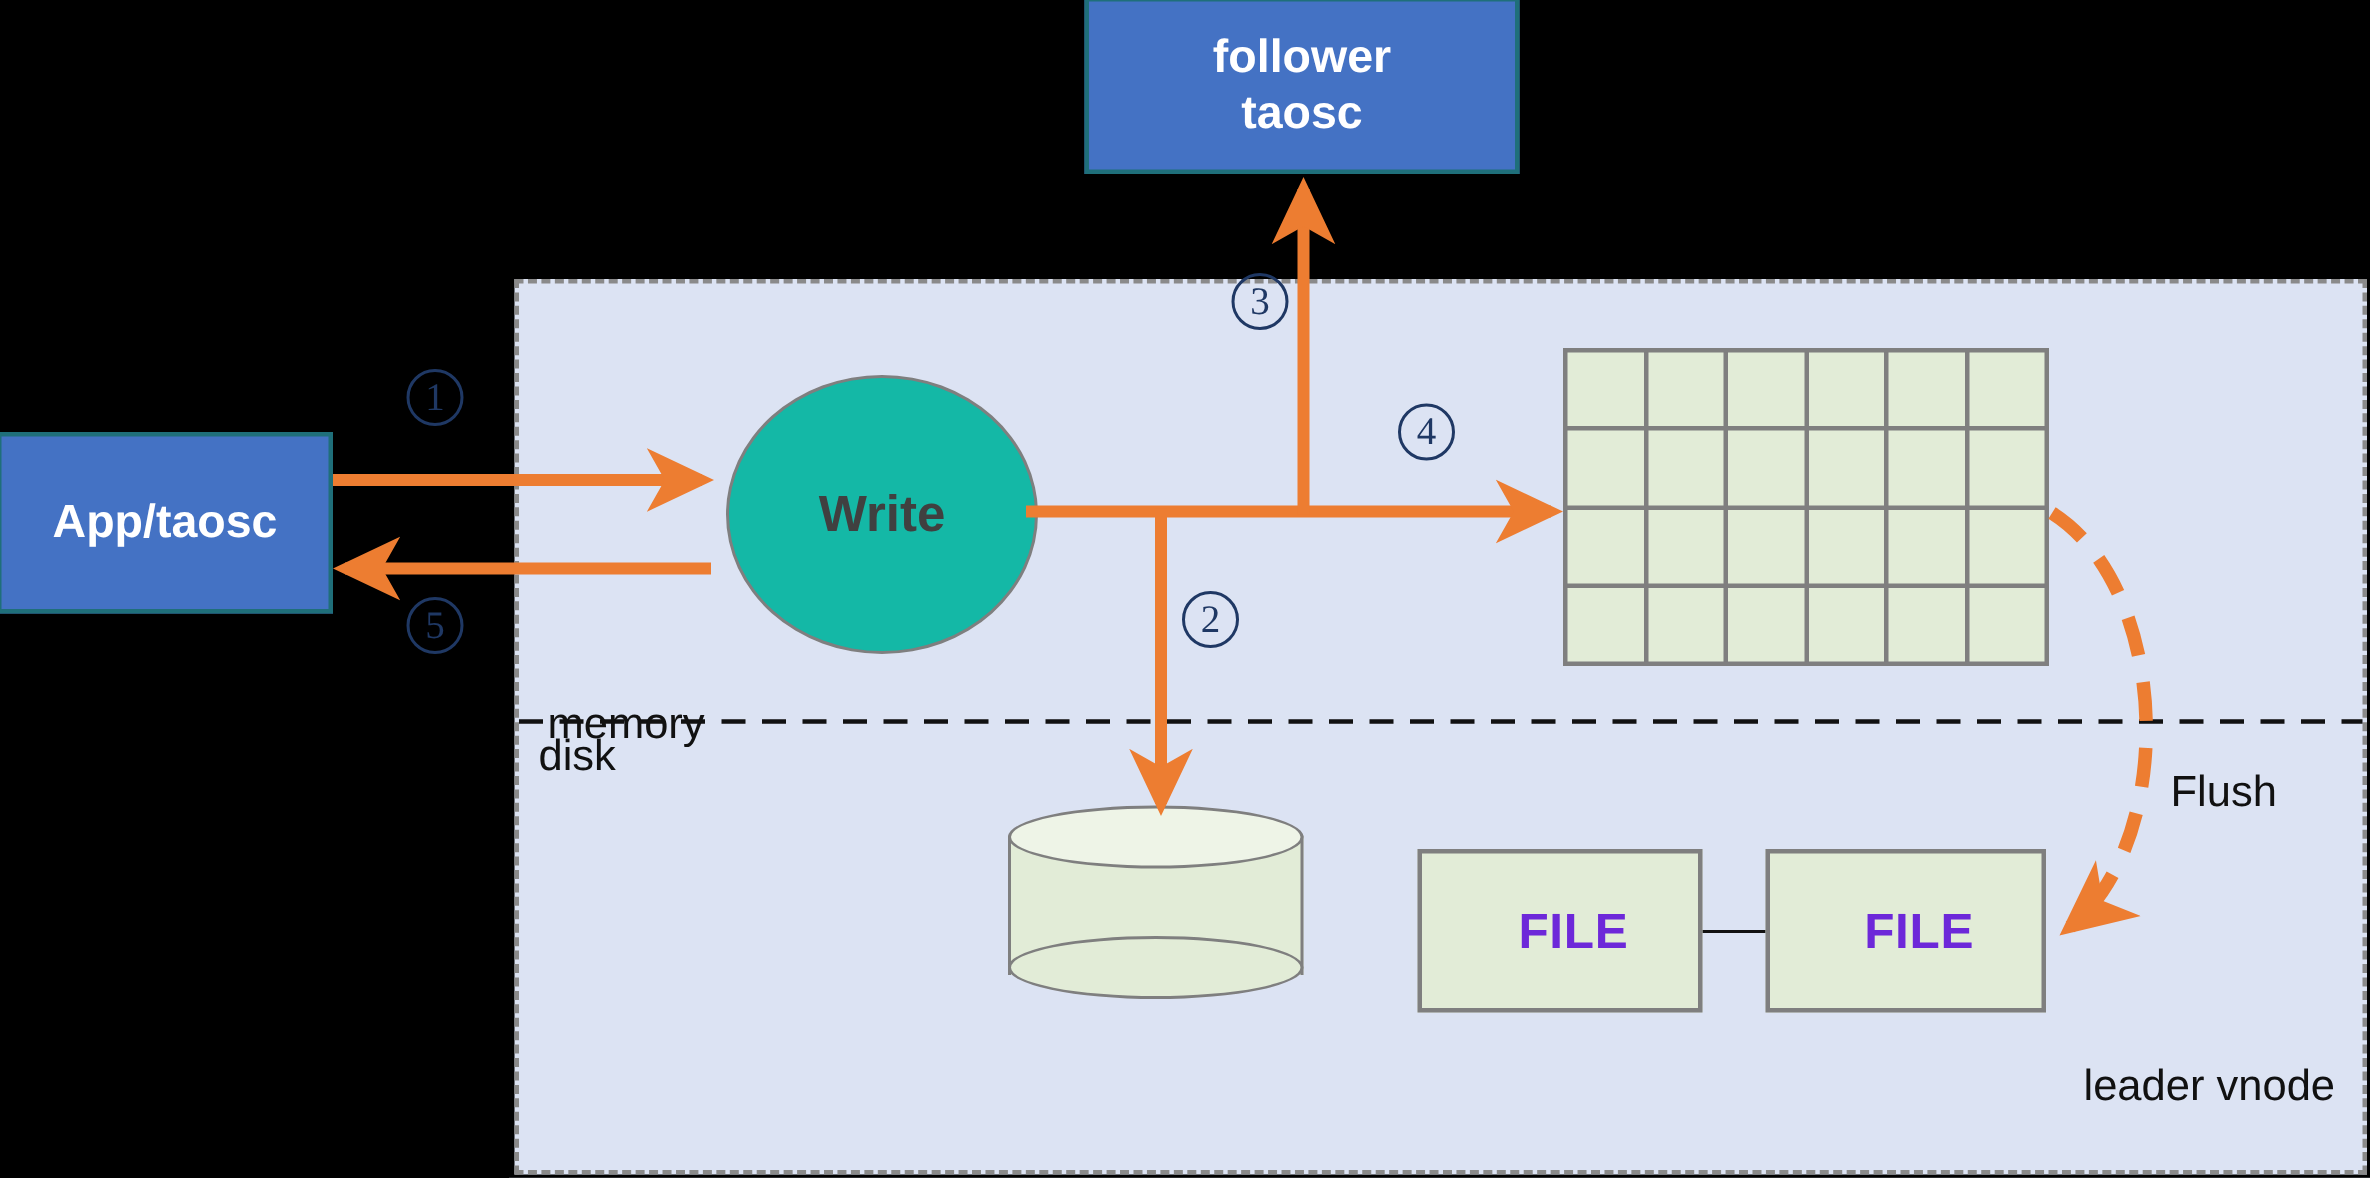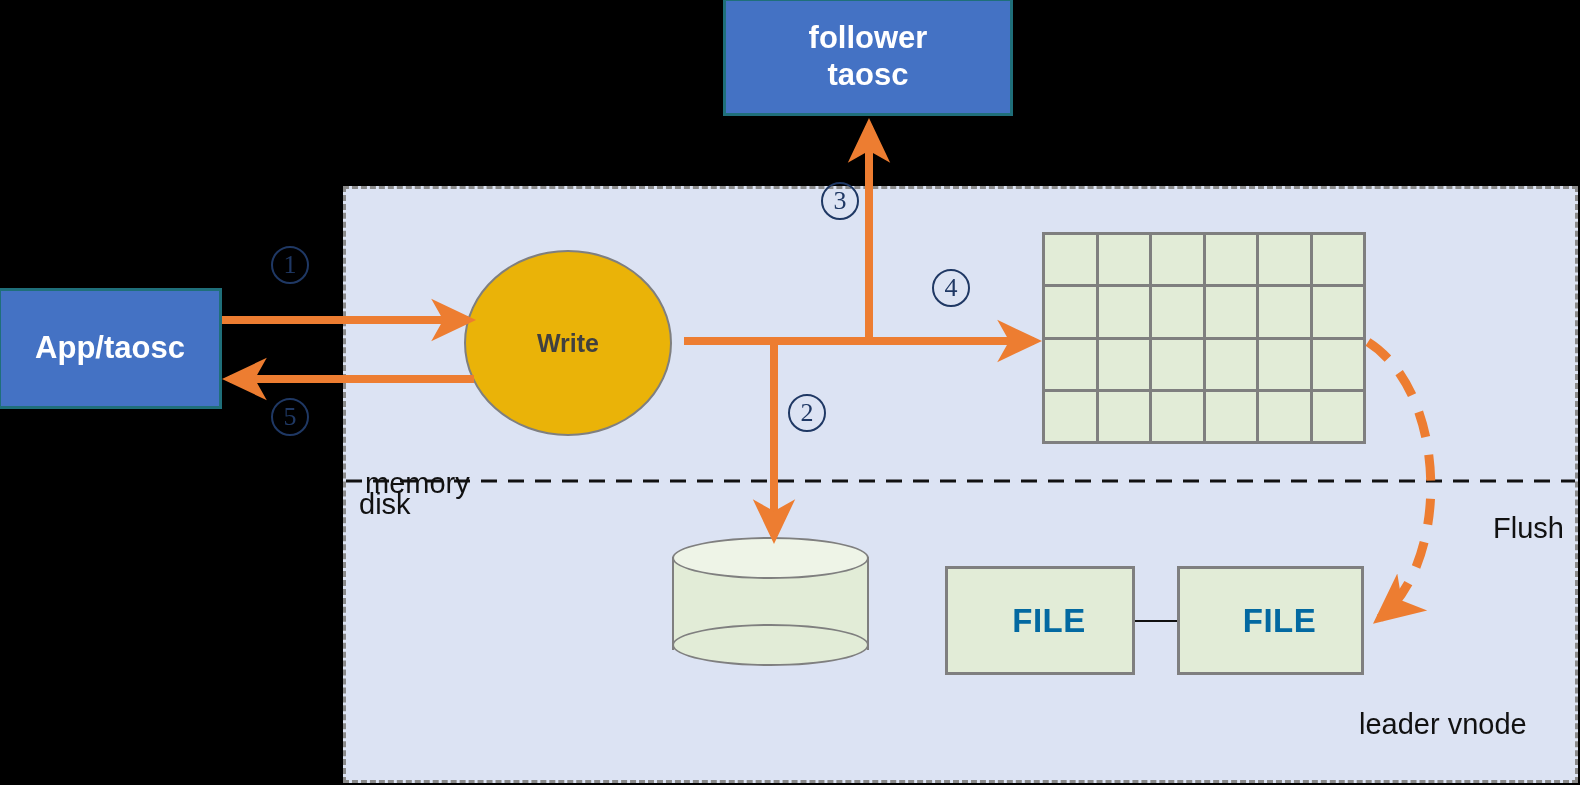--- a/index.html
+++ b/index.html
@@ -53,34 +53,34 @@
     left: 723px;
     top: -2px;
     width: 290px;
     height: 118px;
     font-size: 31px;
   }
 
   
   #write-ellipse {
     position: absolute;
-    left: 464px;
+    left: 484px;
     top: 250px;
     width: 208px;
     height: 186px;
     border-radius: 50%;
-    background: #eab308;
+    background: #14b8a6;
     border: 2px solid #7f7f7f;
     box-sizing: border-box;
     display: flex;
     align-items: center;
     justify-content: center;
     color: #404040;
     font-weight: bold;
-    font-size: 25px;
+    font-size: 34px;
   }
 
   
   #memtable-grid {
     position: absolute;
     left: 1042px;
     top: 232px;
     width: 324px;
     height: 212px;
     display: grid;
@@ -145,21 +145,21 @@
 
   
   .file-box {
     position: absolute;
     background: #e2ecd7;
     border: 3px solid #7f7f7f;
     box-sizing: border-box;
     display: flex;
     align-items: center;
     justify-content: center;
-    color: #0369a1;
+    color: #6d28d9;
     font-weight: bold;
     font-size: 33px;
     letter-spacing: 0.5px;
     padding-left: 18px;
   }
   #file-box-1 { left: 945px; top: 566px; width: 190px; height: 109px; }
   #file-box-2 { left: 1177px; top: 566px; width: 187px; height: 109px; }
   #file-link {
     position: absolute;
     left: 1134px;
@@ -171,22 +171,22 @@
 
   
   .plain-label {
     position: absolute;
     color: #111111;
     font-size: 29px;
     white-space: nowrap;
   }
   #memory-label { left: 365px; top: 467px; }
   #disk-label   { left: 359px; top: 488px; }
-  #flush-label  { left: 1447px; top: 512px; margin-left: 46px; }
-  #leader-vnode-label { left: 1359px; top: 708px; }
+  #flush-label  { left: 1447px; top: 512px; }
+  #leader-vnode-label { left: 1389px; top: 708px; }
 
   
   .step-badge {
     position: absolute;
     width: 38px;
     height: 38px;
     border: 2px solid #1f3864;
     border-radius: 50%;
     color: #1f3864;
     font-size: 26px;

